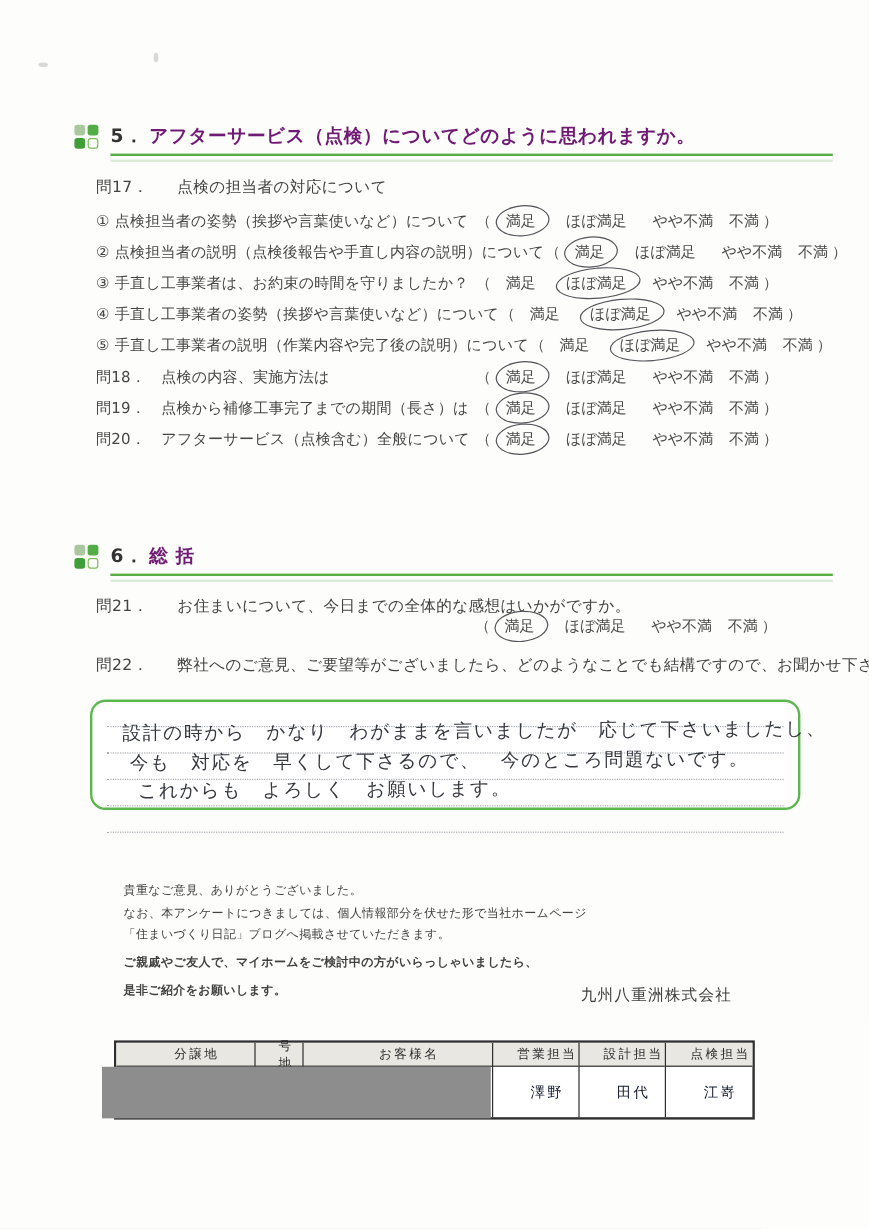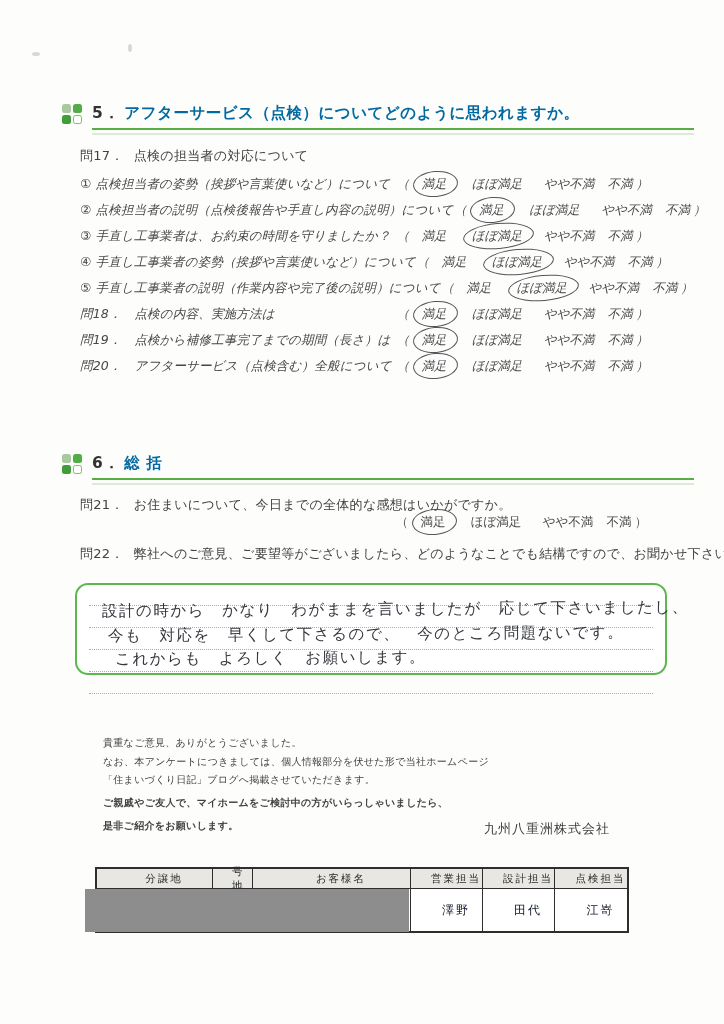--- a/index.html
+++ b/index.html
@@ -11,28 +11,28 @@
   }
   
   .sec-header{position:absolute;left:62px;display:flex;align-items:center;width:632px;}
   .clover{position:relative;width:20px;height:20px;flex:0 0 20px;margin-right:10px;}
   .clover .sq{position:absolute;width:9px;height:9px;border-radius:2.5px;}
   .clover .tl{left:0;top:0;background:#a9c8a0;}
   .clover .tr{right:0;top:0;background:#53ad47;}
   .clover .bl{left:0;bottom:0;background:#3f9e37;}
   .clover .br{right:0;bottom:0;background:#fff;border:1.5px solid #7bbf56;box-sizing:border-box;}
   .sec-num{font-size:15.5px;font-weight:600;color:#333;margin-right:4px;letter-spacing:1px;}
-  .sec-title{font-size:15.5px;font-weight:600;color:#0369a1;letter-spacing:.5px;}
+  .sec-title{font-size:15.5px;font-weight:600;color:#701a75;letter-spacing:.5px;}
   .sec-underline{position:absolute;left:30px;right:0;bottom:-6px;height:2px;background:#58ad44;
     box-shadow:0 5px 0 rgba(130,195,110,.28);}
   
   .q-label{position:absolute;left:80px;font-size:13px;color:#424242;letter-spacing:.3px;white-space:nowrap;}
-  .q-label .q-num{margin-right:10px;}
-  
-  .ratings{position:absolute;left:80px;width:566px;font-style:italic;}
+  .q-label .q-num{margin-right:24px;}
+  
+  .ratings{position:absolute;left:80px;width:566px;}
   .r-row{display:flex;align-items:center;height:26px;}
   .r-label{flex:1;font-size:12.5px;color:#474747;letter-spacing:.2px;white-space:nowrap;}
   .opts{display:grid;grid-template-columns:14px 48px 78px 66px 36px 8px;align-items:center;
     font-size:12.5px;color:#4a4a4a;flex:0 0 250px;}
   .opts .pn{justify-self:center;color:#555;}
   .opt{position:relative;justify-self:center;white-space:nowrap;}
   .opt.circled::after{
     content:"";position:absolute;left:-9px;right:-11px;top:-5px;bottom:-4px;
     border:1.6px solid #54555a;border-radius:50%;transform:rotate(-5deg);
   }

